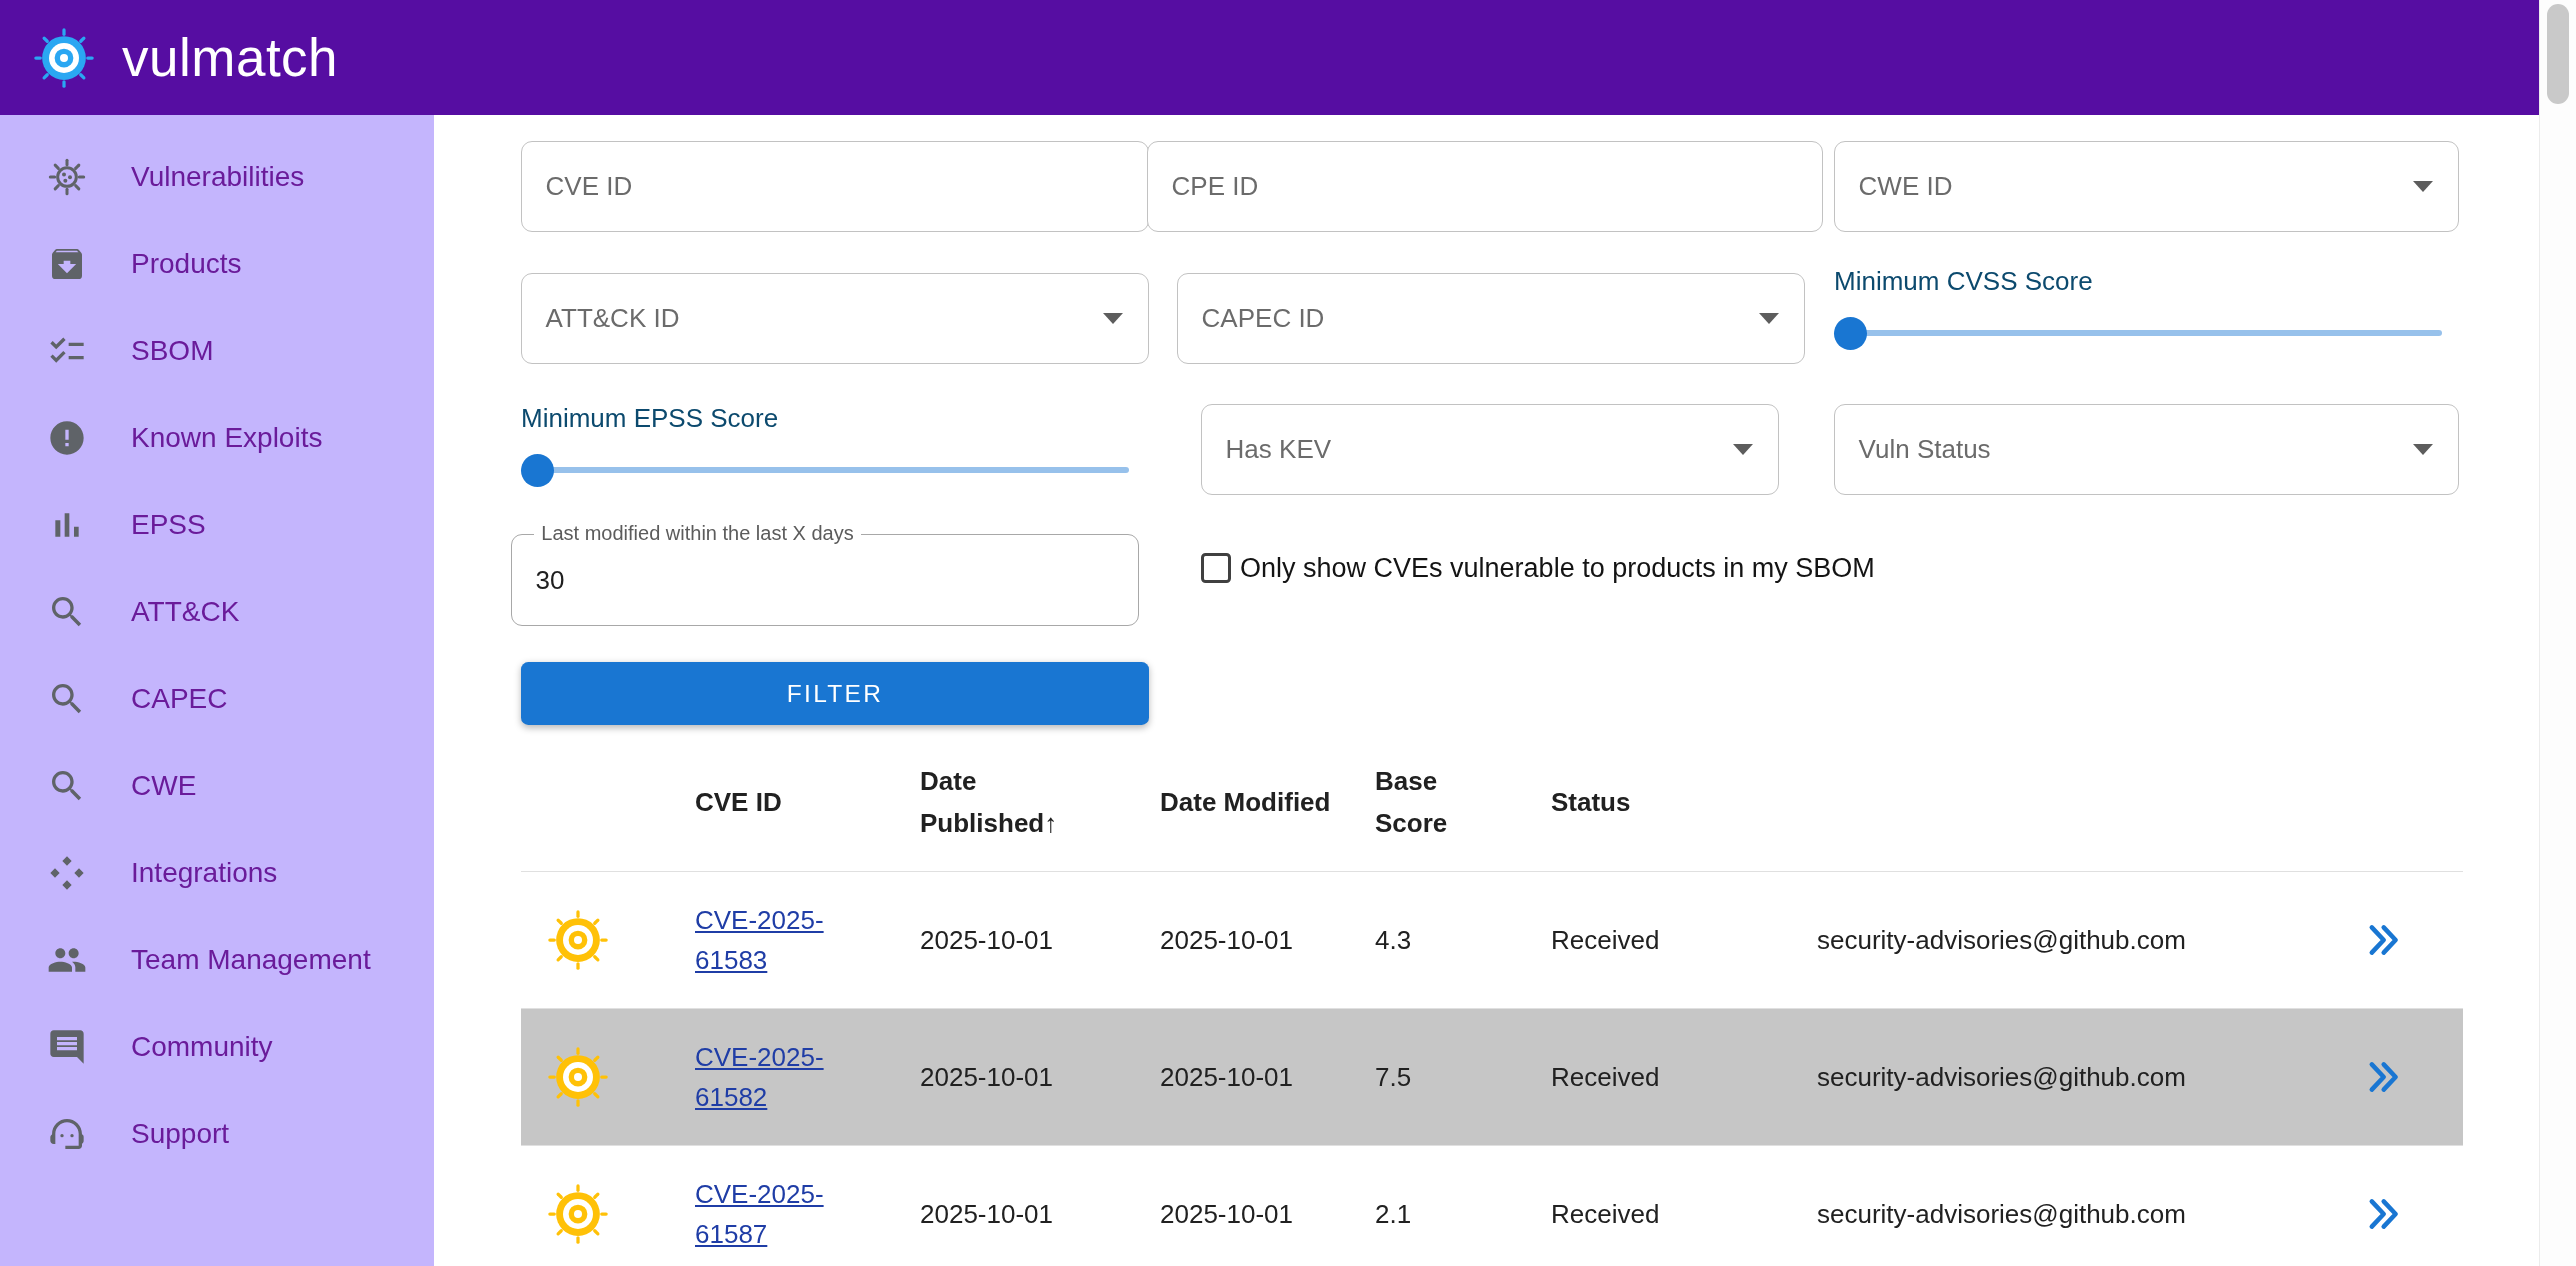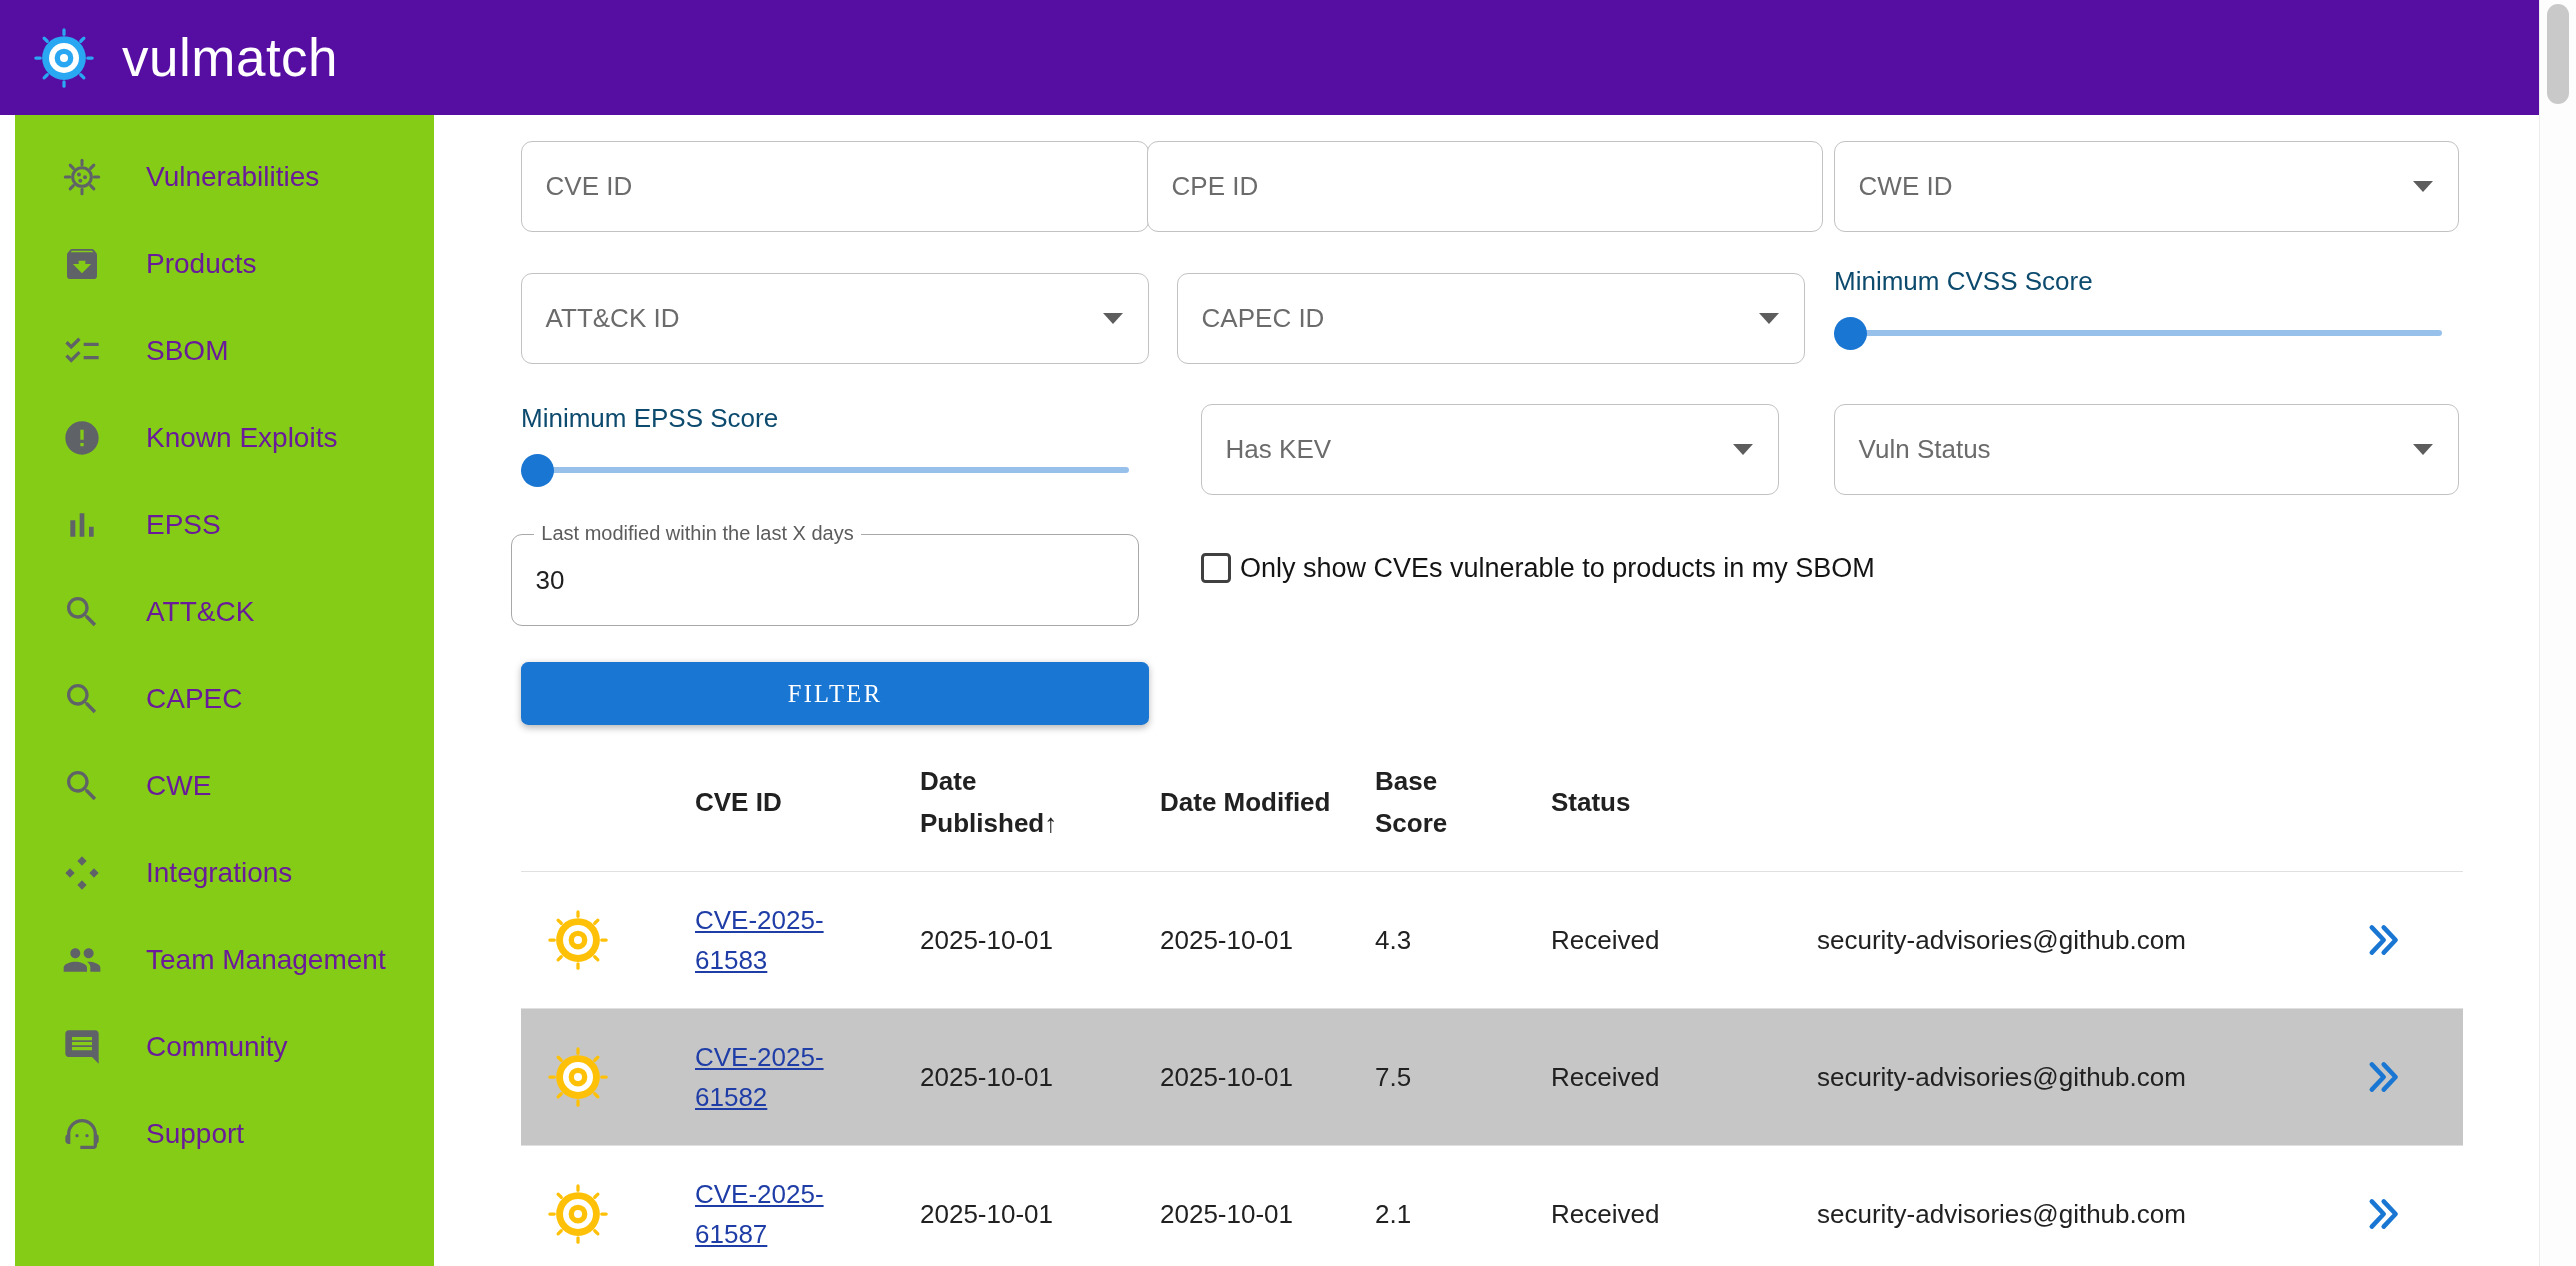--- a/index.html
+++ b/index.html
@@ -9,42 +9,42 @@
   }
   
   .app-header{position:absolute;top:0;left:0;width:2540px;height:115px;background:#560da2;display:flex;align-items:center;z-index:5}
   .brand{display:flex;align-items:center;gap:28px;padding-left:34px;cursor:pointer}
   .logo-icon{width:60px;height:60px;color:#2aa7f2}
   .brand-text{color:#ffffff;font-size:53px;font-weight:500;letter-spacing:0.5px}
   
   .scroll-gutter{position:absolute;top:0;right:0;width:36px;height:1266px;background:#fdfdfd;border-left:0.9px solid #ececec;z-index:6}
   .scroll-thumb{position:absolute;top:3.6px;left:7.3px;width:22px;height:100px;background:#c9c9c9;border-radius:11px}
   
-  .sidebar{position:absolute;top:115px;left:15px;width:502px;bottom:0;background:#84cc16;border-right:1.8px solid #e9e9e9;box-sizing:border-box;padding-top:18px}
+  .sidebar{position:absolute;top:115px;left:0;width:502px;bottom:0;background:#c4b5fd;border-right:1.8px solid #e9e9e9;box-sizing:border-box;padding-top:18px}
   .nav-item{height:87px;display:flex;align-items:center;padding-left:47px;gap:44px;cursor:pointer}
   .nav-icon{width:40px;height:40px;flex:0 0 40px;color:#5f6368}
   .nav-label{font-size:28px;color:#6a1b9a}
   
   .main{position:absolute;top:115px;left:434px;right:36px;bottom:0;background:#fff;overflow:hidden}
   .field{position:absolute;height:91px;border:1.8px solid #c2c2c2;border-radius:11px;box-sizing:border-box;display:flex;align-items:center;padding:0 23.6px;background:#fff;cursor:text}
   .select{cursor:pointer}
   .flabel{font-size:26px;color:#6b6b6b}
   .arrow{position:absolute;right:25.4px;top:50%;margin-top:-5.4px;width:0;height:0;border-left:10px solid transparent;border-right:10px solid transparent;border-top:11.8px solid #5d5d5d}
   .slider-block{position:absolute}
   .slider-label{font-size:26px;color:#0c4a6e;line-height:31px}
   .slider{position:relative;height:33px;margin-top:20px;cursor:pointer}
   .rail{position:absolute;left:0;right:0;top:50%;height:6.3px;margin-top:-3.6px;border-radius:3.6px;background:rgba(25,118,210,.45)}
   .thumb{position:absolute;top:0;width:33px;height:33px;border-radius:50%;background:#1976d2;box-shadow:0 0 0 0 rgba(25,118,210,.2)}
   .nfieldset{position:absolute;border:1.8px solid #a8a8a8;border-radius:11px;box-sizing:border-box;background:#fff}
   .legend{position:absolute;top:-12.7px;left:22px;background:#fff;padding:0 7.3px;font-size:20px;color:#5c5c5c;white-space:nowrap}
   .nfieldset .fvalue{font-size:26px;color:#1f1f1f;padding-left:23.6px;display:flex;align-items:center;height:100%}
   .checkbox-row{position:absolute;display:flex;align-items:center;gap:9px;height:54px;cursor:pointer}
   .checkbox{width:30px;height:30px;border:3.6px solid #404040;border-radius:4.5px;box-sizing:border-box;background:#fff}
   .checkbox-label{font-size:27px;font-weight:500;color:#141414}
-  .filter-btn{position:absolute;background:#1976d2;color:#fff;font-size:24.5px;font-weight:500;letter-spacing:2.3px;border:none;border-radius:7.3px;box-shadow:0 2.7px 7.3px rgba(0,0,0,.28);display:flex;align-items:center;justify-content:center;cursor:pointer;font-family:Liberation Serif, serif}
+  .filter-btn{position:absolute;background:#1976d2;color:#fff;font-size:24.5px;font-weight:500;letter-spacing:2.3px;border:none;border-radius:7.3px;box-shadow:0 2.7px 7.3px rgba(0,0,0,.28);display:flex;align-items:center;justify-content:center;cursor:pointer;font-family:Liberation Sans, sans-serif}
   
   .table{position:absolute;left:87px;top:617px;width:1942px}
   .trow{display:grid;grid-template-columns:174px 225px 240px 215px 176px 266px 485px 161px;align-items:center}
   .thead{height:139px;border-bottom:1.8px solid #e0e0e0}
   .hcell{font-size:26px;font-weight:700;color:#212121;line-height:42px;cursor:pointer}
   .hwrap{display:inline-block}
   .w190{max-width:172px}
   .w120{max-width:109px}
   .sort{font-weight:700}
   .tbody-row{height:136px;border-bottom:1.8px solid #e0e0e0;background:#fff}

